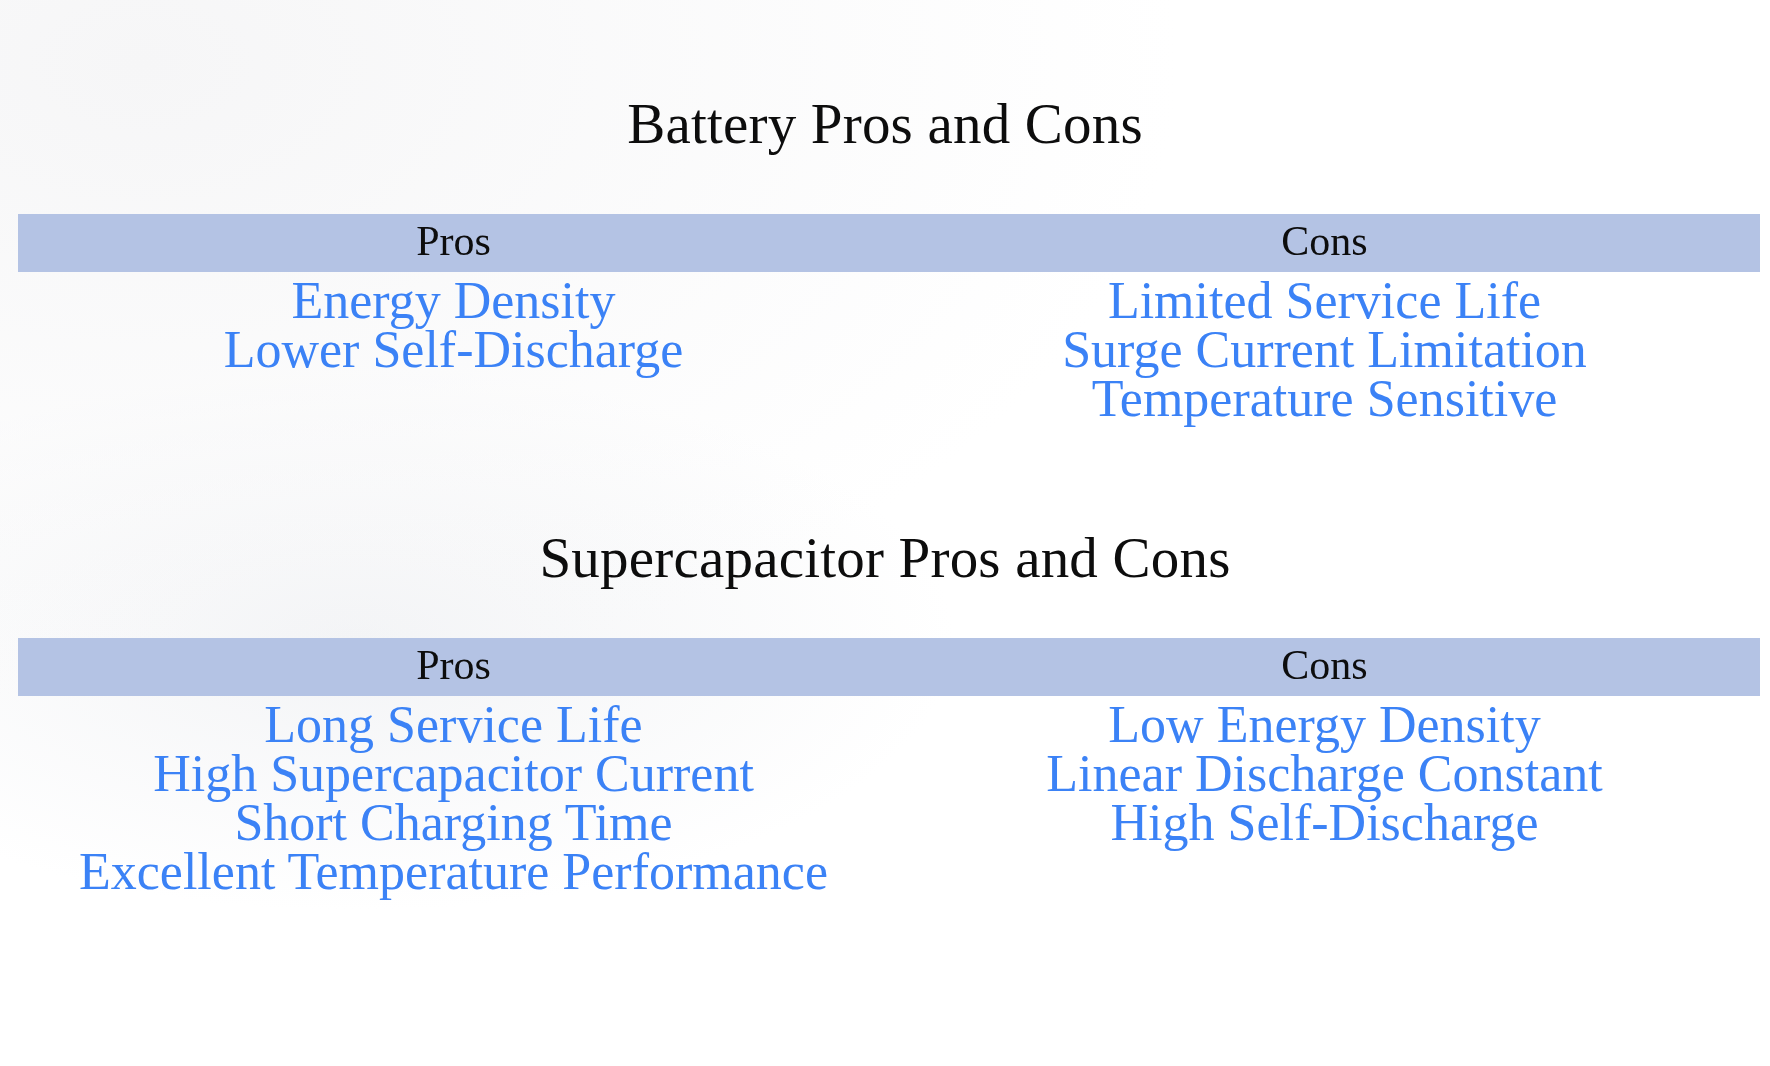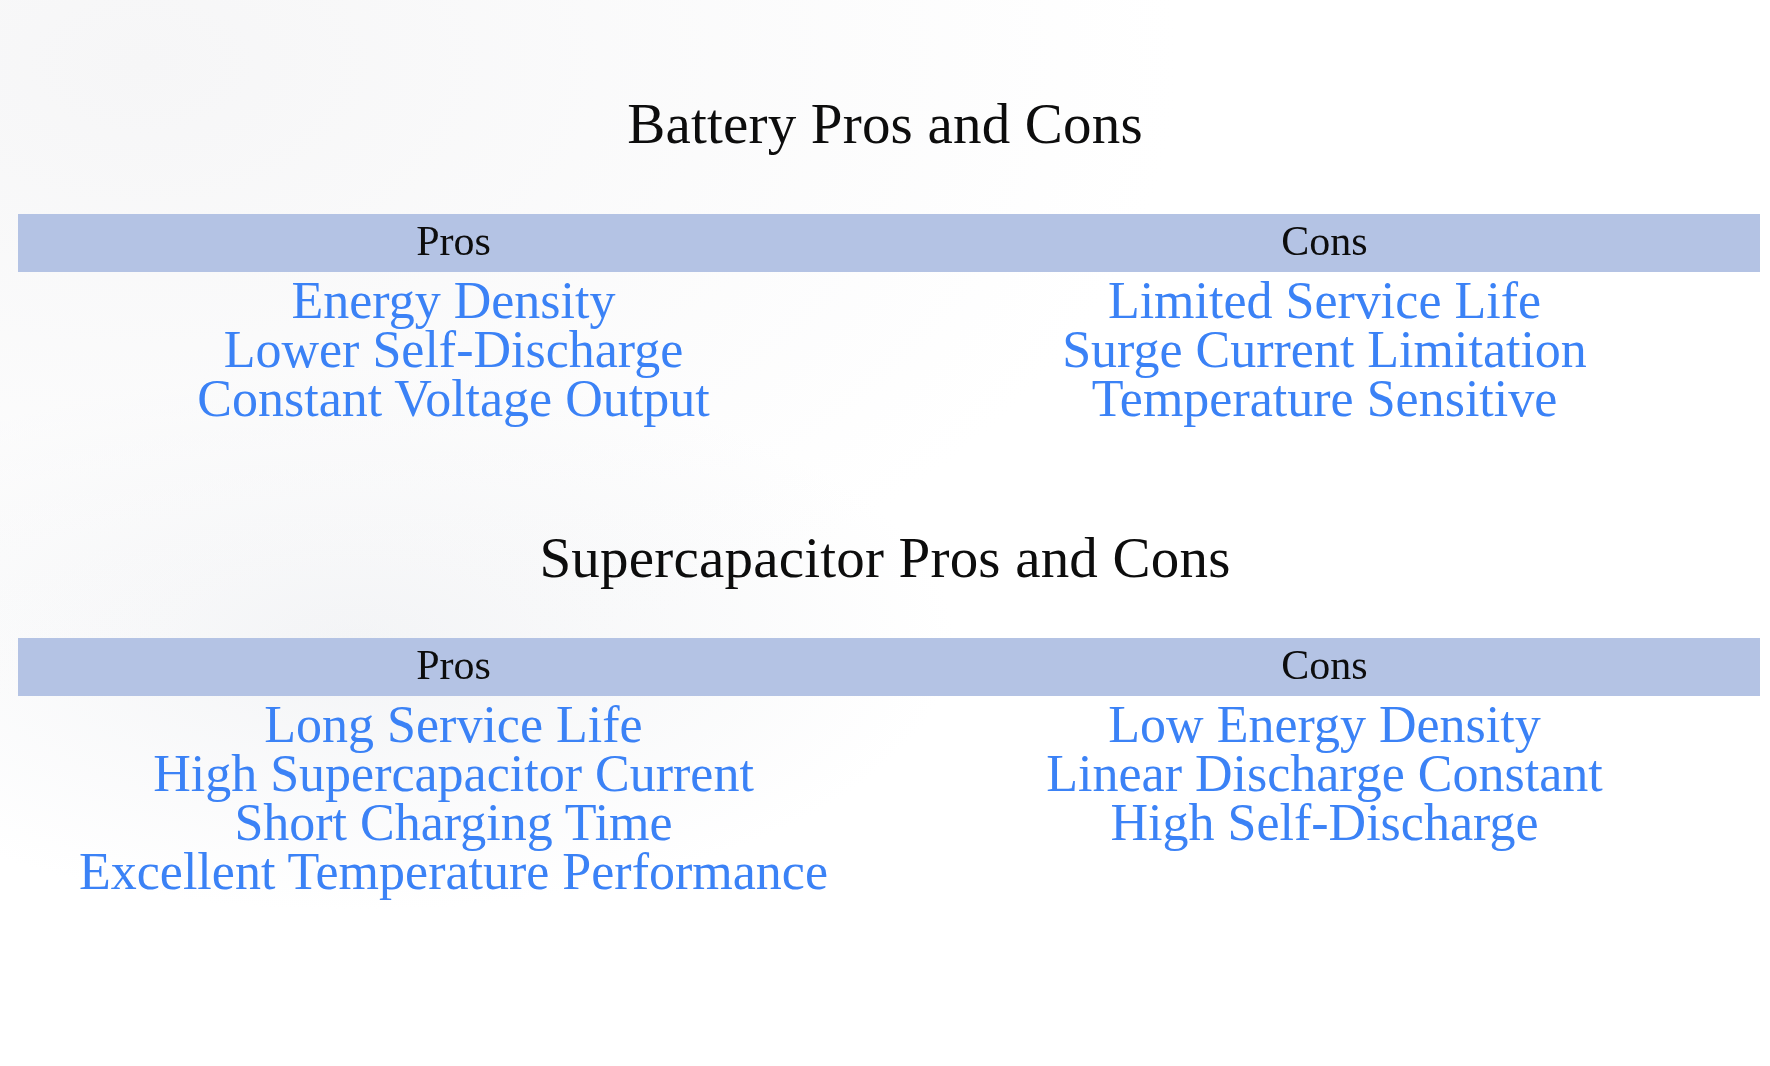--- a/index.html
+++ b/index.html
@@ -120,21 +120,20 @@
     <div class="header-bar" id="battery-bar" style="background: rgb(180, 195, 228);">
       <div class="header-cell">Pros</div>
       <div class="header-cell">Cons</div>
     </div>
 
     <div class="columns" id="battery-cols">
       <div class="column">
         <ul class="list">
           <li class="list-item">Energy Density</li>
           <li class="list-item">Lower Self-Discharge</li>
-          <li class="list-item">Constant Voltage Output</li>
         </ul>
       </div>
       <div class="column">
         <ul class="list">
           <li class="list-item">Limited Service Life</li>
           <li class="list-item">Surge Current Limitation</li>
           <li class="list-item">Temperature Sensitive</li>
         </ul>
       </div>
     </div>

